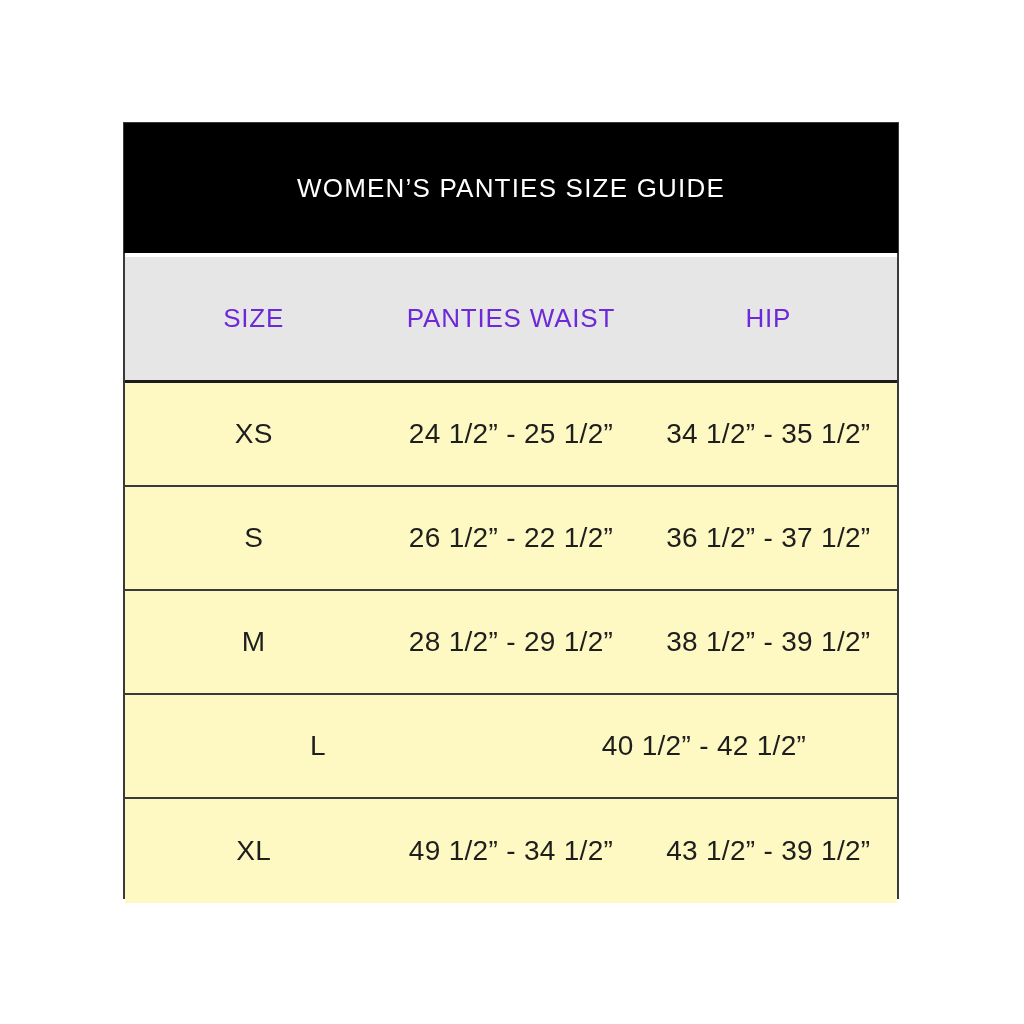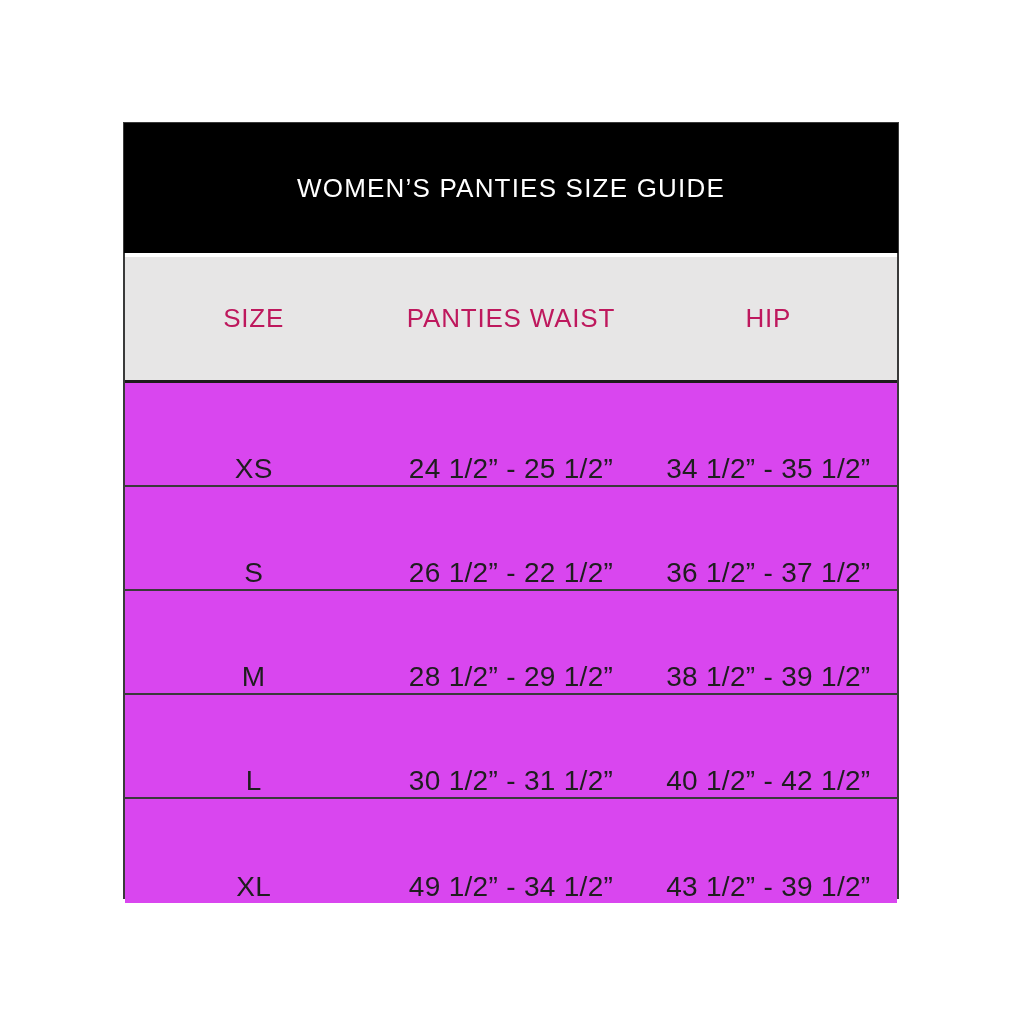--- a/index.html
+++ b/index.html
@@ -46,41 +46,40 @@
     box-sizing: border-box;
     width: 100%;
   }
   .header-row {
     height: 126px;
     background: #e7e6e6;
     border-bottom: 3px solid #1c1c1c;
   }
   .data-row {
     height: 104px;
-    background: #d946ef;
+    background: #fef9c3;
     border-bottom: 2px solid #3a3a3a;
-    align-items: flex-end;
   }
   .data-row:last-child {
     border-bottom: none;
   }
   .cell {
     flex: 1 1 33.33%;
     display: flex;
     align-items: center;
     justify-content: center;
     color: #1e1e1e;
     font-size: 28px;
     letter-spacing: 0.3px;
     white-space: nowrap;
   }
   .header-row .cell {
     font-size: 26px;
     letter-spacing: 0.8px;
-    color: #be185d;
+    color: #6d28d9;
   }
 </style>
 </head>
 <body>
 
 <div class="canvas">
   <div class="table-wrap">
 
     <div class="title-bar">
       <span class="title-text">WOMEN’S PANTIES SIZE GUIDE</span>
@@ -105,21 +104,20 @@
     </div>
 
     <div class="row data-row">
       <div class="cell">M</div>
       <div class="cell">28 1/2” - 29 1/2”</div>
       <div class="cell">38 1/2” - 39 1/2”</div>
     </div>
 
     <div class="row data-row">
       <div class="cell">L</div>
-      <div class="cell">30 1/2” - 31 1/2”</div>
       <div class="cell">40 1/2” - 42 1/2”</div>
     </div>
 
     <div class="row data-row">
       <div class="cell">XL</div>
       <div class="cell">49 1/2” - 34 1/2”</div>
       <div class="cell">43 1/2” - 39 1/2”</div>
     </div>
 
   </div>

